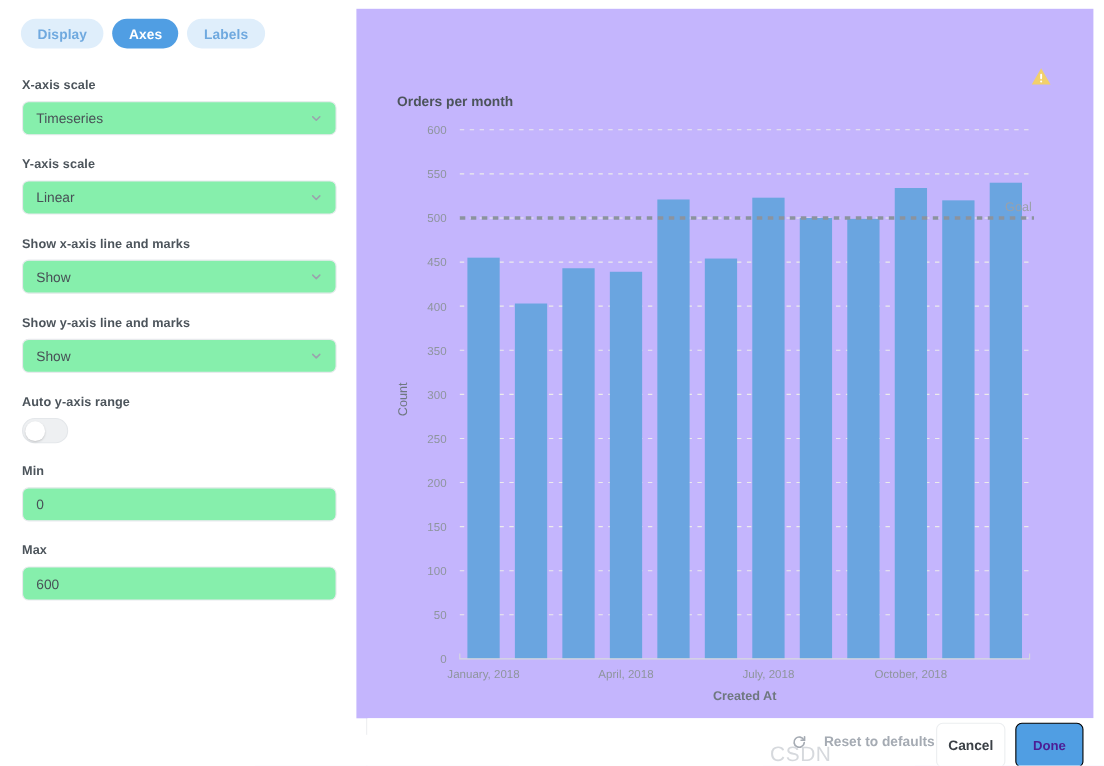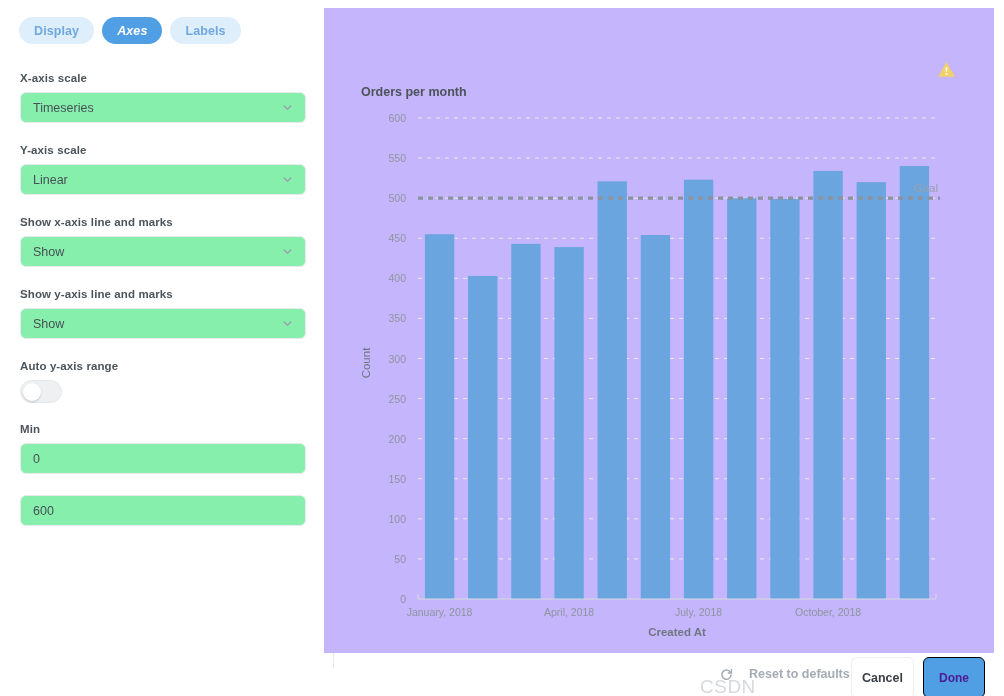--- a/index.html
+++ b/index.html
@@ -23,21 +23,21 @@
   .tabs {
     position: absolute; left: 19px; top: 9px;
     display: flex; gap: 8px; align-items: center;
   }
   .tab {
     height: 27px; padding: 0 15px; border-radius: 14px;
     display: flex; align-items: center; justify-content: center;
     font-size: 12.5px; font-weight: 700; letter-spacing: .1px;
     background: #dfeefb; color: #6fa9df; cursor: pointer; white-space: nowrap;
   }
-  .tab.active { background: #509ee3; color: #ffffff; font-style: italic; }
+  .tab.active { background: #509ee3; color: #ffffff; }
 
   .fields {
     position: absolute; left: 20px; top: 64px; width: 288px;
   }
   .field { margin-bottom: 21px; }
   .field-label {
     font-size: 11.5px; font-weight: 700; color: #4c545b;
     margin-bottom: 8px; letter-spacing: .1px;
   }
   .select, .textinput {
@@ -182,20 +182,21 @@
       </div>
 
       <div class="field">
         <div class="field-label">Min</div>
         <div class="textinput">
           <span class="val">0</span>
         </div>
       </div>
 
       <div class="field">
+        <div class="field-label">Max</div>
         <div class="textinput">
           <span class="val">600</span>
         </div>
       </div>
 
     </div>
   </div>
 
   <div class="sidebar-divider"></div>
 

